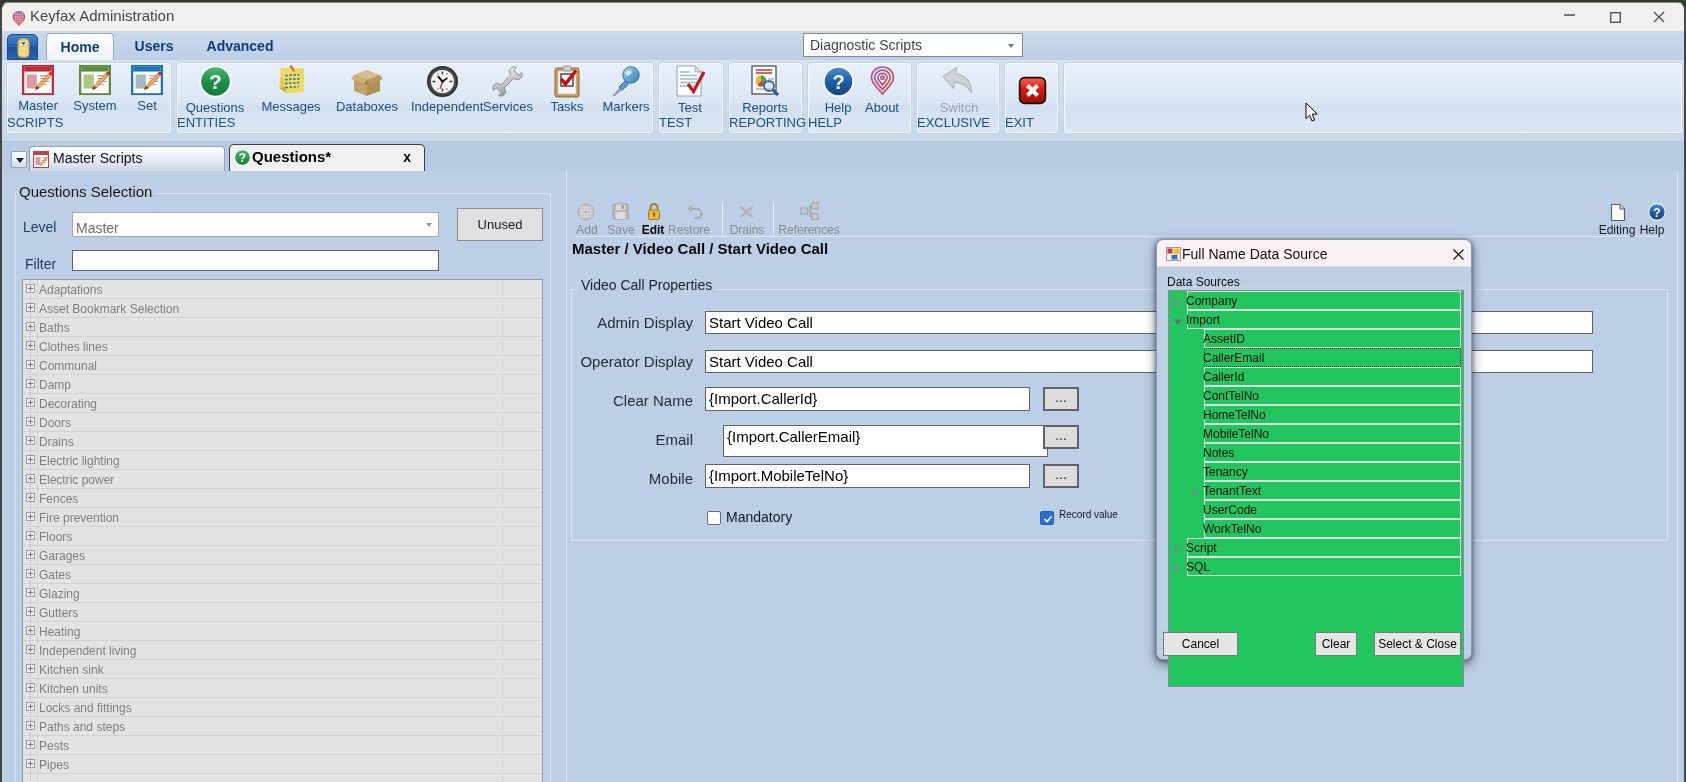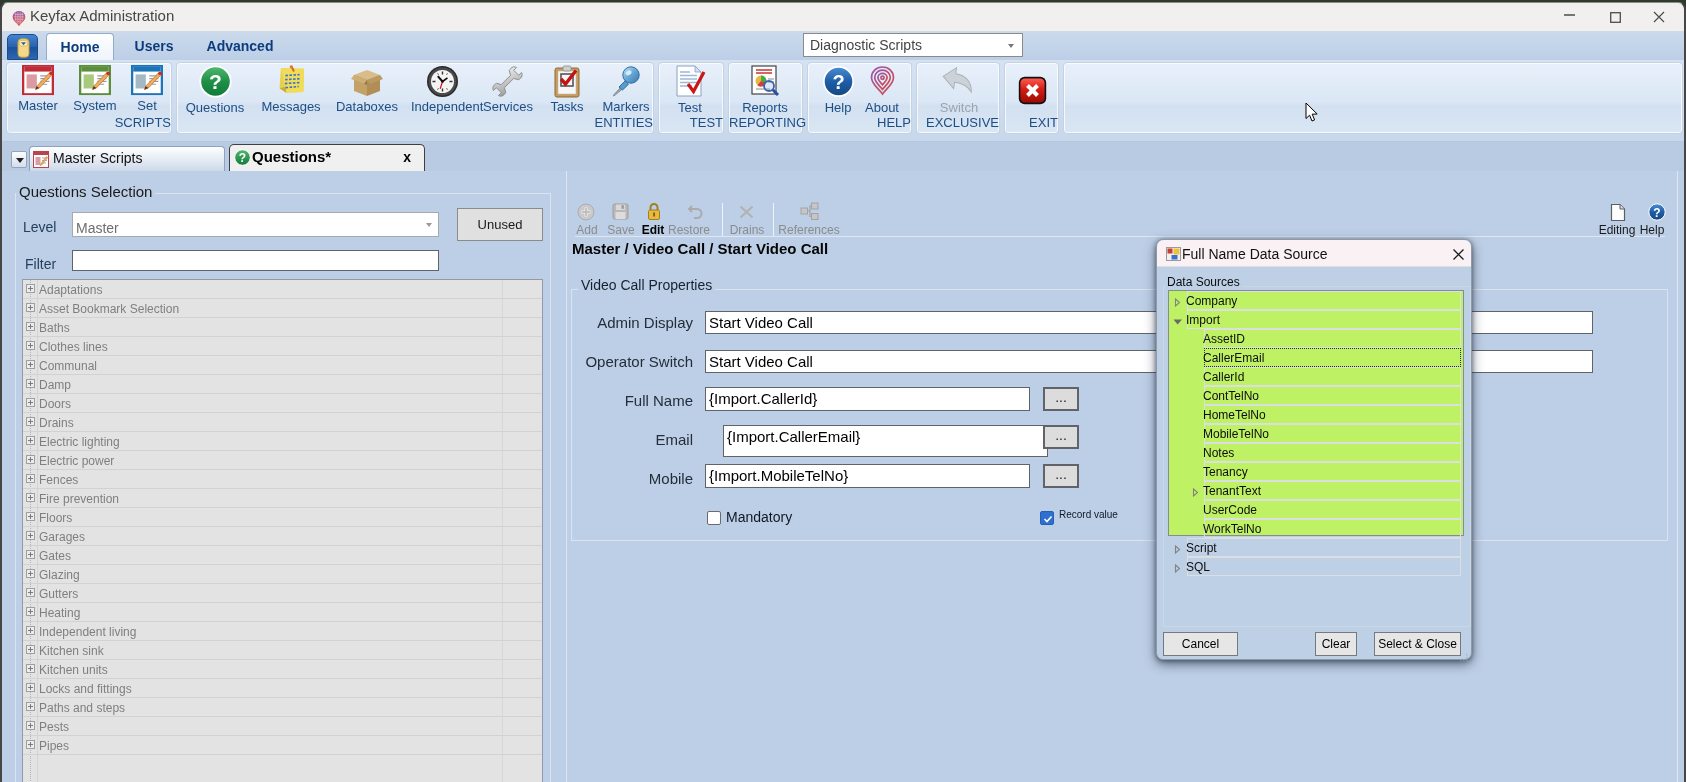--- a/index.html
+++ b/index.html
@@ -21,21 +21,21 @@
 .rtab.sel { background:linear-gradient(#fdfeff,#eef4fb); border:1px solid #96abc7; border-bottom:none; border-radius:4px 4px 0 0; color:#0d3c7c; }
 #combo1 { position:absolute; left:801px; top:2px; width:220px; height:24px; background:#fff; border:1px solid #8b8b8b; }
 #combo1 .t { position:absolute; left:6px; top:3px; font-size:14px; color:#444; }
 #combo1 .arr { position:absolute; right:8px; top:10px; width:0; height:0; border:3.5px solid transparent; border-top:4.5px solid #777; }
 
 #ribbon { position:absolute; left:0; top:57px; width:100%; height:82px;
   background:linear-gradient(#d5e2f2,#c7d8ec); border-bottom:1px solid #b6c8de; }
 .rgroup { position:absolute; top:2px; height:72px; border:1px solid #c4d2e4; border-radius:4px;
   background:linear-gradient(180deg,#e8f0fa 0%,#dbe7f5 55%,#d2e0f0 62%,#dae6f3 100%);
   box-shadow:inset 0 0 0 1px rgba(255,255,255,.75); }
-.rgroup .glabel { position:absolute; left:0; bottom:3px; width:100%; text-align:right; font-size:13px; color:#1d4e85; }
+.rgroup .glabel { position:absolute; left:0; bottom:3px; width:100%; text-align:left; font-size:13px; color:#1d4e85; }
 .ritem { position:absolute; top:5px; text-align:center; font-size:13px; color:#1d4e85; }
 .ritem .ic { margin:0 auto; }
 .ritem .lb { margin-top:2px; }
 
 #doctabs { position:absolute; left:0; top:139px; width:100%; height:30px; background:#b9cbe2; border-bottom:1px solid #8496af; }
 #tabdrop { position:absolute; left:9px; top:9px; width:16px; height:17px; background:linear-gradient(#fdfdfe,#d3deec); border:1px solid #93a5bd; border-radius:2px; }
 #tabdrop .arr { position:absolute; left:3.5px; top:6px; width:0; height:0; border:4px solid transparent; border-top:5px solid #222; }
 #tab-ms { position:absolute; left:27px; top:4px; width:196px; height:26px; background:linear-gradient(#feffff,#ccd8e8); border:1px solid #8da2bc; border-bottom:none; border-radius:4px 4px 0 0; }
 #tab-q { position:absolute; left:227px; top:2px; width:196px; height:29px; background:#f0f0f0; border:1.5px solid #3f3f3f; border-bottom:none; border-radius:5px 5px 0 0; }
 
@@ -58,21 +58,21 @@
 .vsep { position:absolute; top:32px; height:33px; width:1px; background:#eef3f9; }
 .flbl { position:absolute; font-size:15px; color:#242e3a; text-align:right; }
 .fv { position:absolute; left:3px; top:2px; font-size:15px; color:#000; }
 .dots { position:absolute; width:36px; height:24px; background:#dcdcdc; border:2px solid #60646a; text-align:center; line-height:16px; font-size:14px; color:#222; }
 
 #dlg { position:absolute; left:1154px; top:236px; width:316px; height:421px; background:#bed0e6;
   border:1px solid #8f9aa8; border-radius:7px; box-shadow:0 4px 12px rgba(30,40,60,.62), 0 1px 4px rgba(40,50,70,.55); }
 #dlg-title { position:absolute; left:0; top:0; width:100%; height:27px; background:#f9f1f3; border-bottom:1px solid #e4dcde; border-radius:7px 7px 0 0; }
 #dlg-title .t { position:absolute; left:25px; top:6px; font-size:14px; color:#111; }
 #dlg-title .x { position:absolute; right:12px; top:5px; font-size:15px; color:#222; }
-#dtree { position:absolute; left:11px; top:50px; width:296px; height:246px; background:#bef264; border:1px solid #868c95; }
+#dtree { position:absolute; left:11px; top:50px; width:296px; height:397px; background:#22c55e; border:1px solid #868c95; }
 .trow { position:absolute; height:19px; font-size:12px; color:#0d0d0d; }
 .trowbox { position:absolute; height:19px; border:1px solid #dcdfe2; }
 .dbtn { position:absolute; top:392px; height:24px; background:#e6e6e6; border:1px solid #747a80; font-size:12px; white-space:nowrap; color:#000; text-align:center; line-height:22px; }
 </style>
 </head>
 <body>
 <div id="win">
   <div id="titlebar">
     <svg style="position:absolute;left:10px;top:7px" width="14" height="17" viewBox="0 0 17 19">
       <defs>
@@ -446,20 +446,24 @@
           <div class="lrow">
             <span class="pbox"></span>
             <span class="txt">Communal</span>
           </div>
           <div class="lrow">
             <span class="pbox"></span>
             <span class="txt">Damp</span>
           </div>
           <div class="lrow">
             <span class="pbox"></span>
+            <span class="txt">Decorating</span>
+          </div>
+          <div class="lrow">
+            <span class="pbox"></span>
             <span class="txt">Doors</span>
           </div>
           <div class="lrow">
             <span class="pbox"></span>
             <span class="txt">Drains</span>
           </div>
           <div class="lrow">
             <span class="pbox"></span>
             <span class="txt">Electric lighting</span>
           </div>
@@ -583,25 +587,25 @@
     <div class="tbl" style="left:1070px;width:30px;color:#1a1a1a">Help</div>
 
     <div style="position:absolute;left:5px;top:69px;font-size:15px;font-weight:bold;color:#050505">Master / Video Call / Start Video Call</div>
 
     <div class="grpbox" style="left:4px;top:118px;width:1097px;height:252px"></div>
     <div style="position:absolute;left:11px;top:106px;background:#bdcfe6;padding:0 3px;font-size:14px;color:#15222f">Video Call Properties</div>
     <div class="flbl" style="left:0px;top:143px;width:126px">Admin Display</div>
     <div class="field" style="left:138px;top:140px;width:888px;height:23px">
         <span class="fv">Start Video Call</span>
       </div>
-    <div class="flbl" style="left:0px;top:182px;width:126px">Operator Switch</div>
+    <div class="flbl" style="left:0px;top:182px;width:126px">Operator Display</div>
     <div class="field" style="left:138px;top:179px;width:888px;height:23px">
         <span class="fv">Start Video Call</span>
       </div>
-    <div class="flbl" style="left:0px;top:221px;width:126px">Full Name</div>
+    <div class="flbl" style="left:0px;top:221px;width:126px">Clear Name</div>
     <div class="field" style="left:138px;top:216px;width:325px;height:24px">
         <span class="fv">{Import.CallerId}</span>
       </div>
     <div class="dots" style="left:476px;top:216px">...</div>
     <div class="flbl" style="left:0px;top:260px;width:126px">Email</div>
     <div class="field" style="left:156px;top:254px;width:325px;height:32px">
         <span class="fv">{Import.CallerEmail}</span>
       </div>
     <div class="dots" style="left:476px;top:254px">...</div>
     <div class="flbl" style="left:0px;top:299px;width:126px">Mobile</div>

